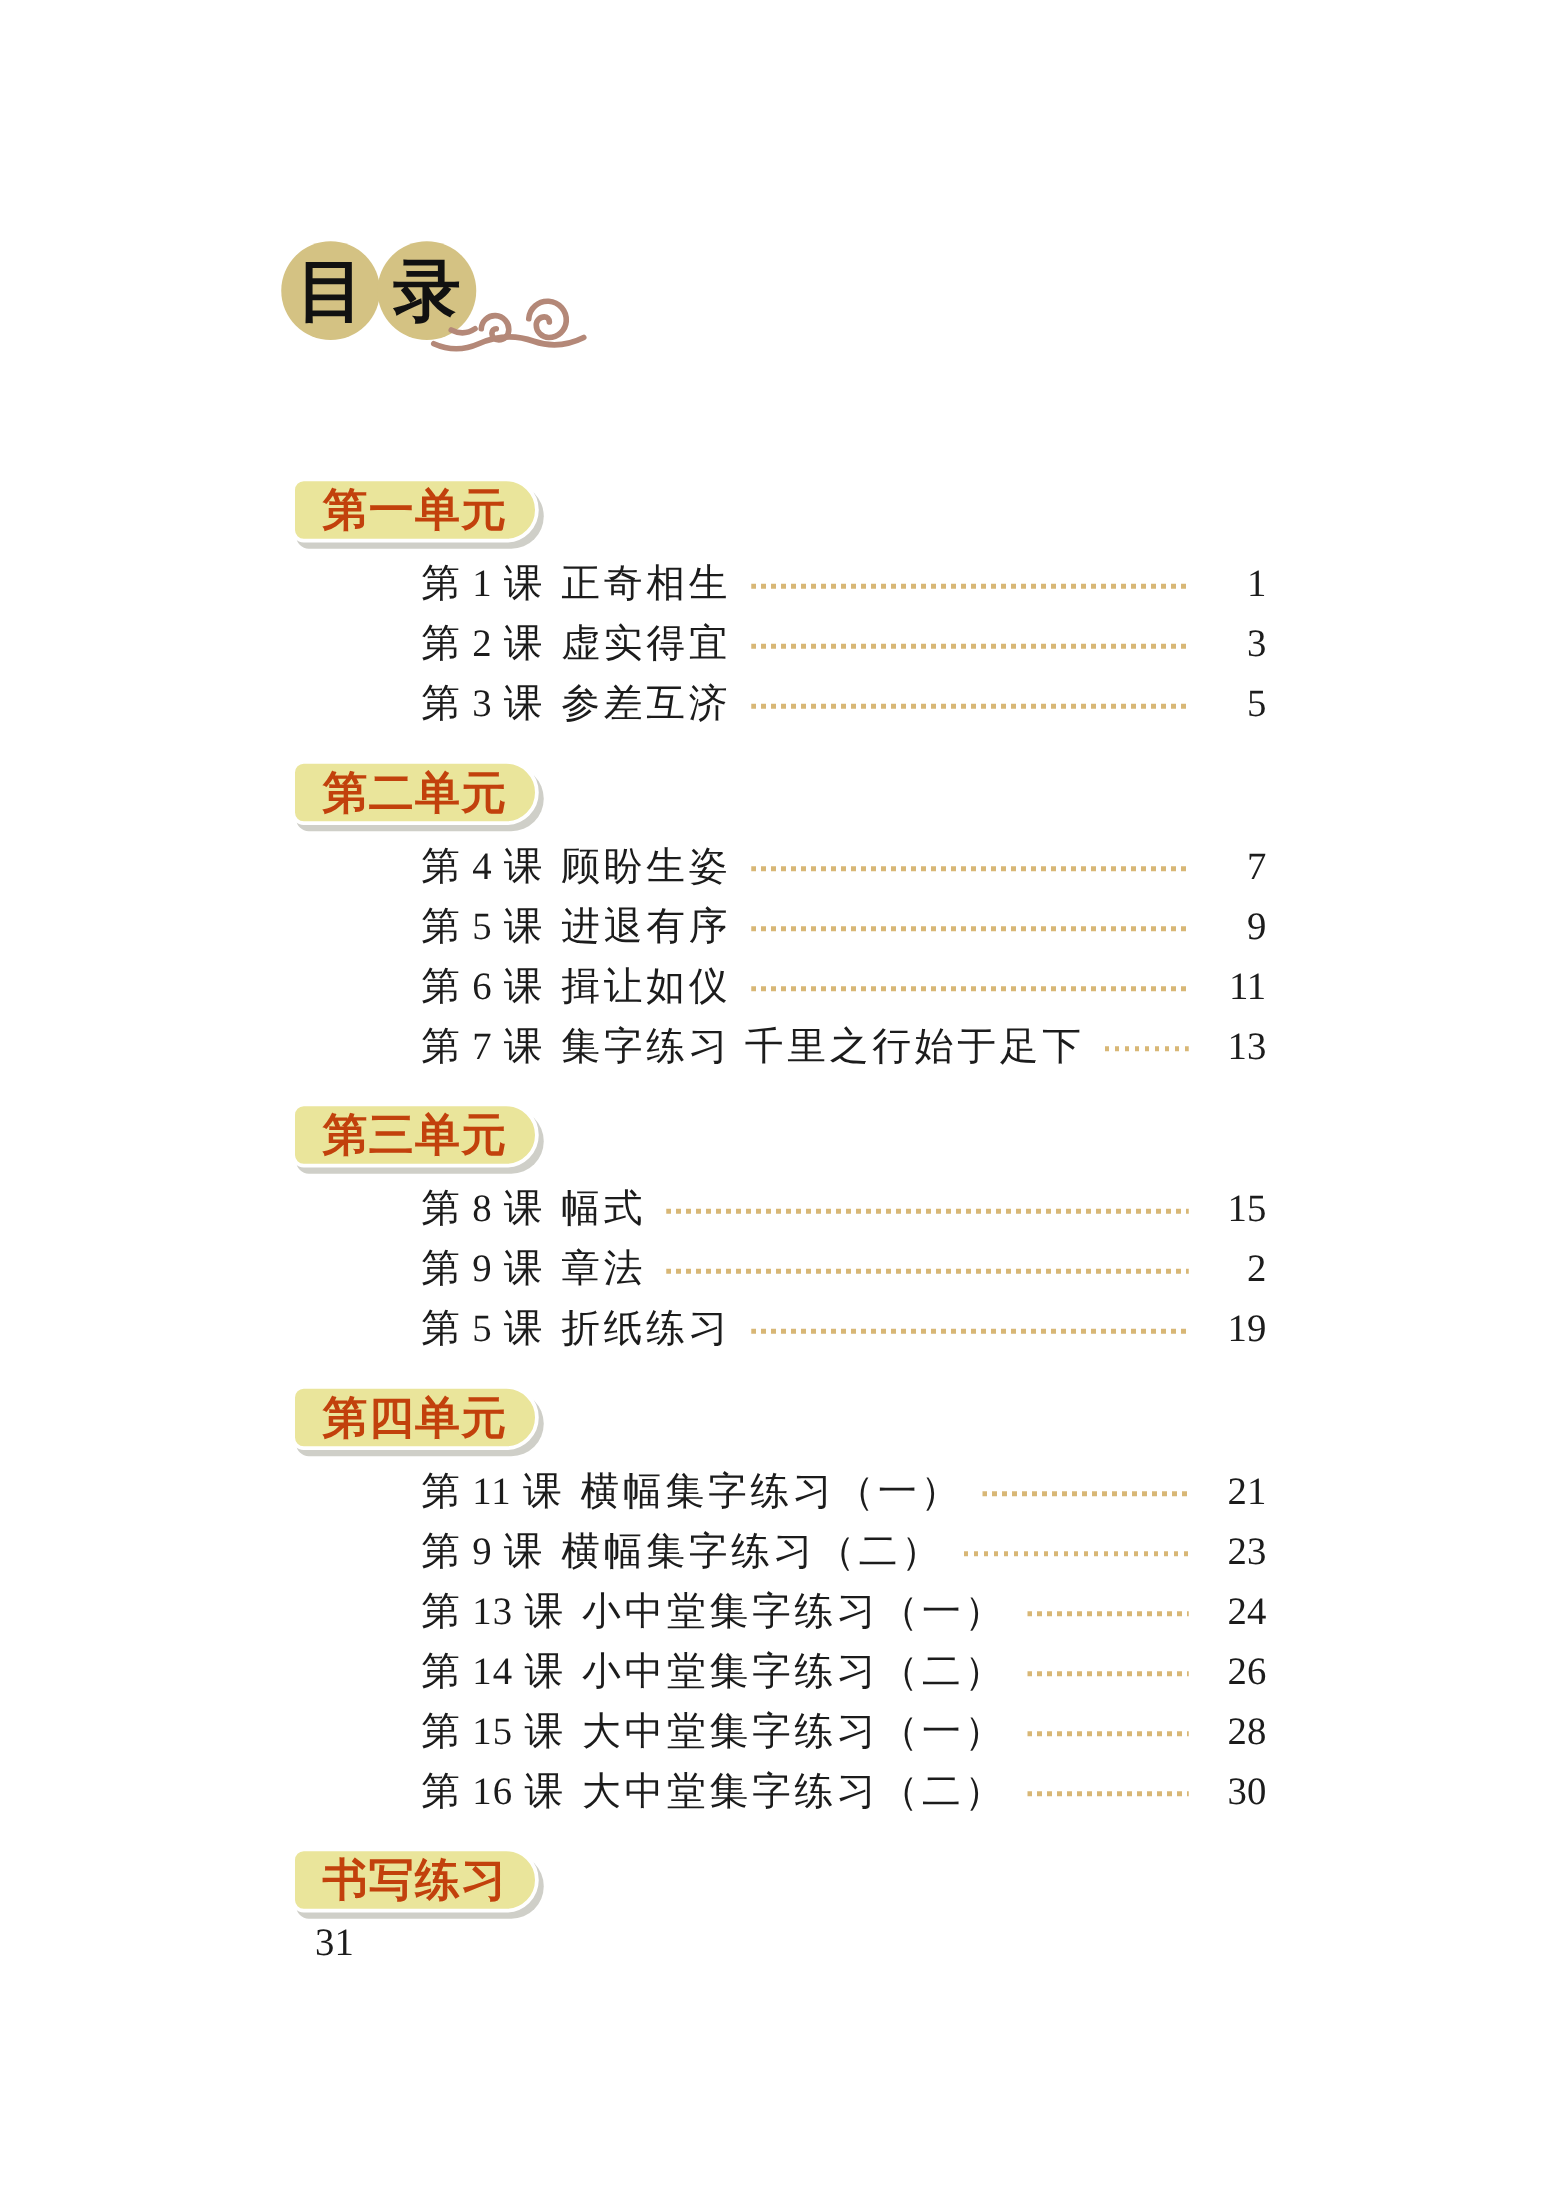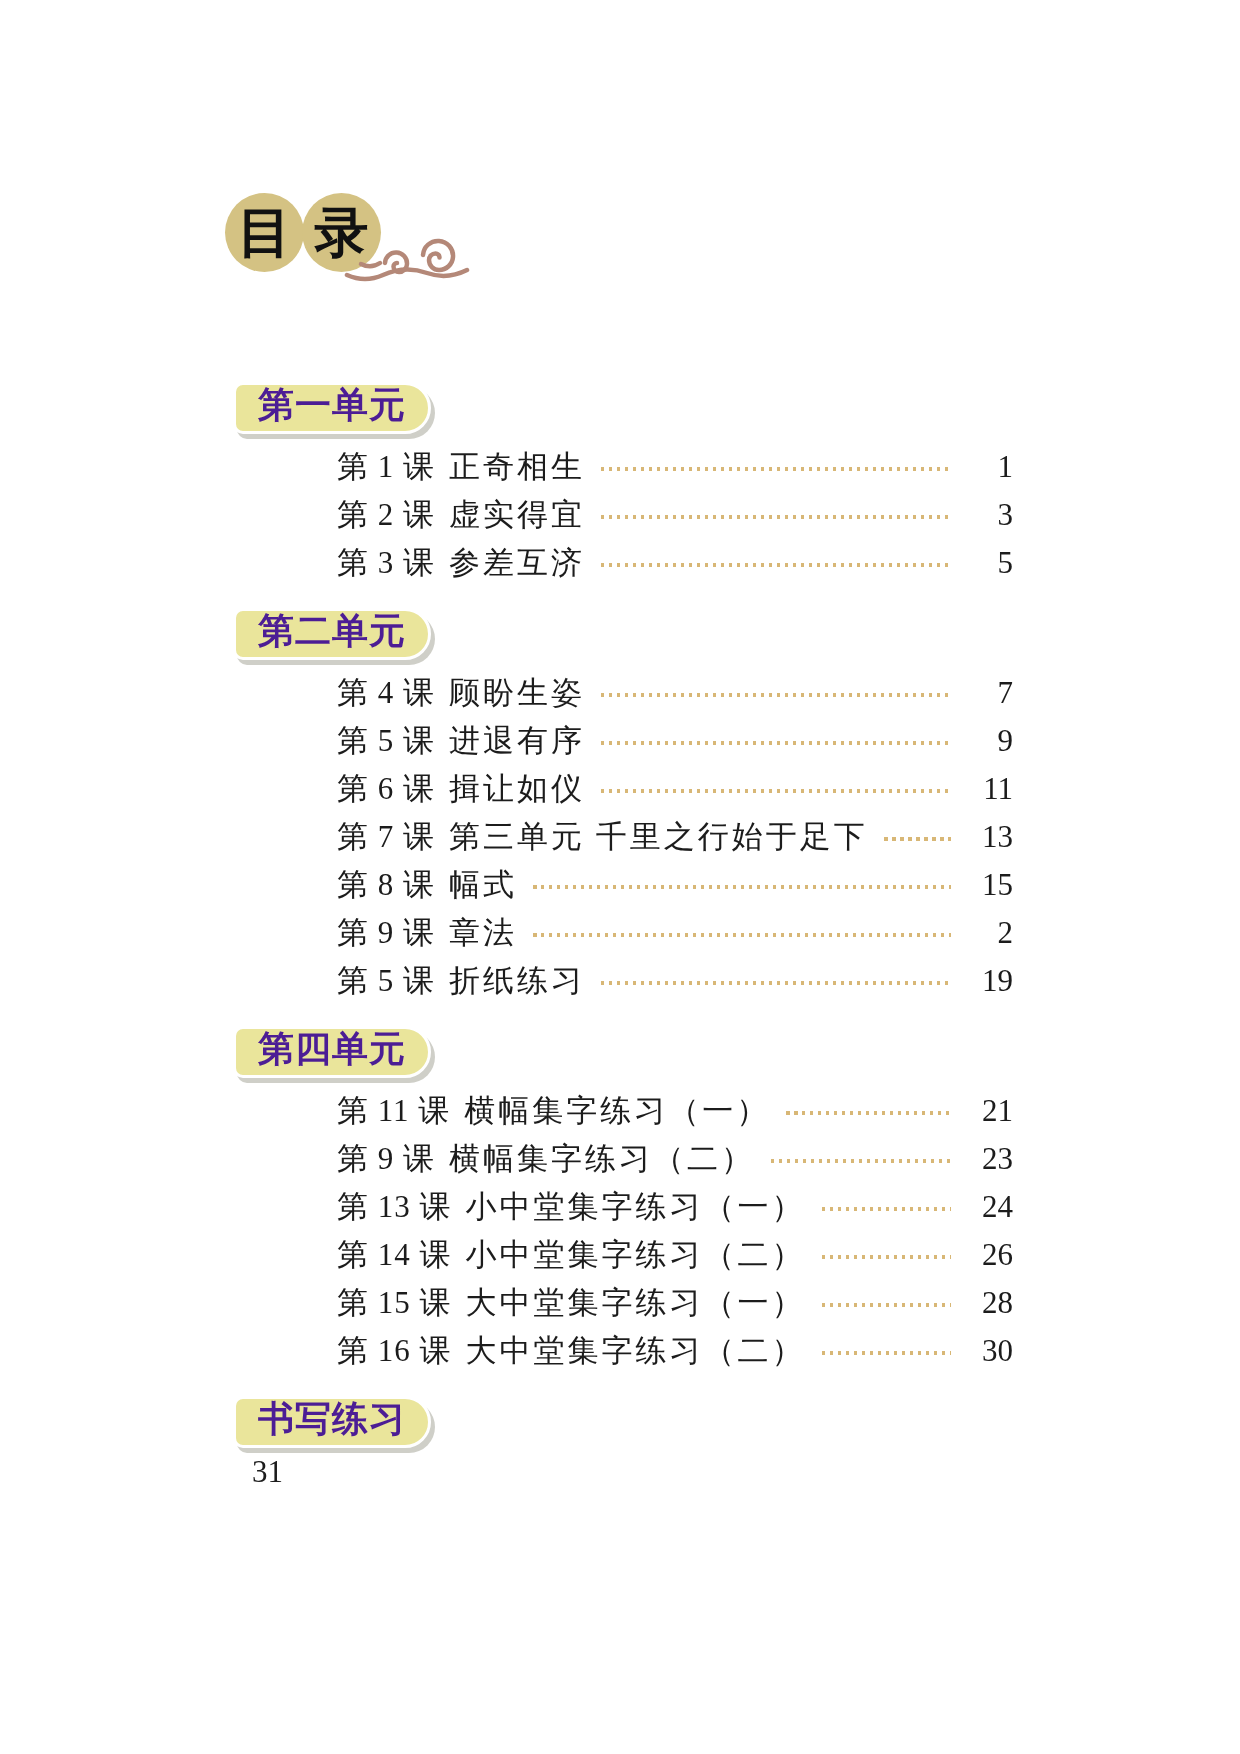--- a/index.html
+++ b/index.html
@@ -35,22 +35,22 @@
     width:198px;height:52px;
     margin:22px 0 8px 0;
     background:#eae59b;
     border:3px solid #ffffff;
     border-radius:10px 26px 26px 10px;
     box-shadow:4px 5px 0 #cfcfc8;
     display:flex;align-items:center;justify-content:center;
   }
   .toc > .unit-tab:first-child{margin-top:0;}
   .unit-tab-label{
-    font-family:Liberation Mono, monospace;
-    font-weight:bold;font-size:36px;line-height:1;color:#4c1d95;
+    font-family:Liberation Sans, sans-serif;
+    font-weight:bold;font-size:36px;line-height:1;color:#c2410c;
     letter-spacing:1px;
   }
 
   .lesson-row{
     display:flex;align-items:center;
     height:48px;
     padding-left:104px;
     font-size:31px;line-height:1;
   }
   .lesson-no{white-space:pre;letter-spacing:1px;}
@@ -130,23 +130,26 @@
         <span class="page-num">9</span>
       </div>
       <div class="lesson-row">
         <span class="lesson-no">第 6 课</span>
         <span class="lesson-title">揖让如仪</span>
         <span class="leader"></span>
         <span class="page-num">11</span>
       </div>
       <div class="lesson-row">
         <span class="lesson-no">第 7 课</span>
-        <span class="lesson-title">第三单元 千里之行始于足下</span>
+        <span class="lesson-title">集字练习 千里之行始于足下</span>
         <span class="leader"></span>
         <span class="page-num">13</span>
+      </div>
+      <div class="unit-tab">
+        <span class="unit-tab-label">第三单元</span>
       </div>
       <div class="lesson-row">
         <span class="lesson-no">第 8 课</span>
         <span class="lesson-title">幅式</span>
         <span class="leader"></span>
         <span class="page-num">15</span>
       </div>
       <div class="lesson-row">
         <span class="lesson-no">第 9 课</span>
         <span class="lesson-title">章法</span>

